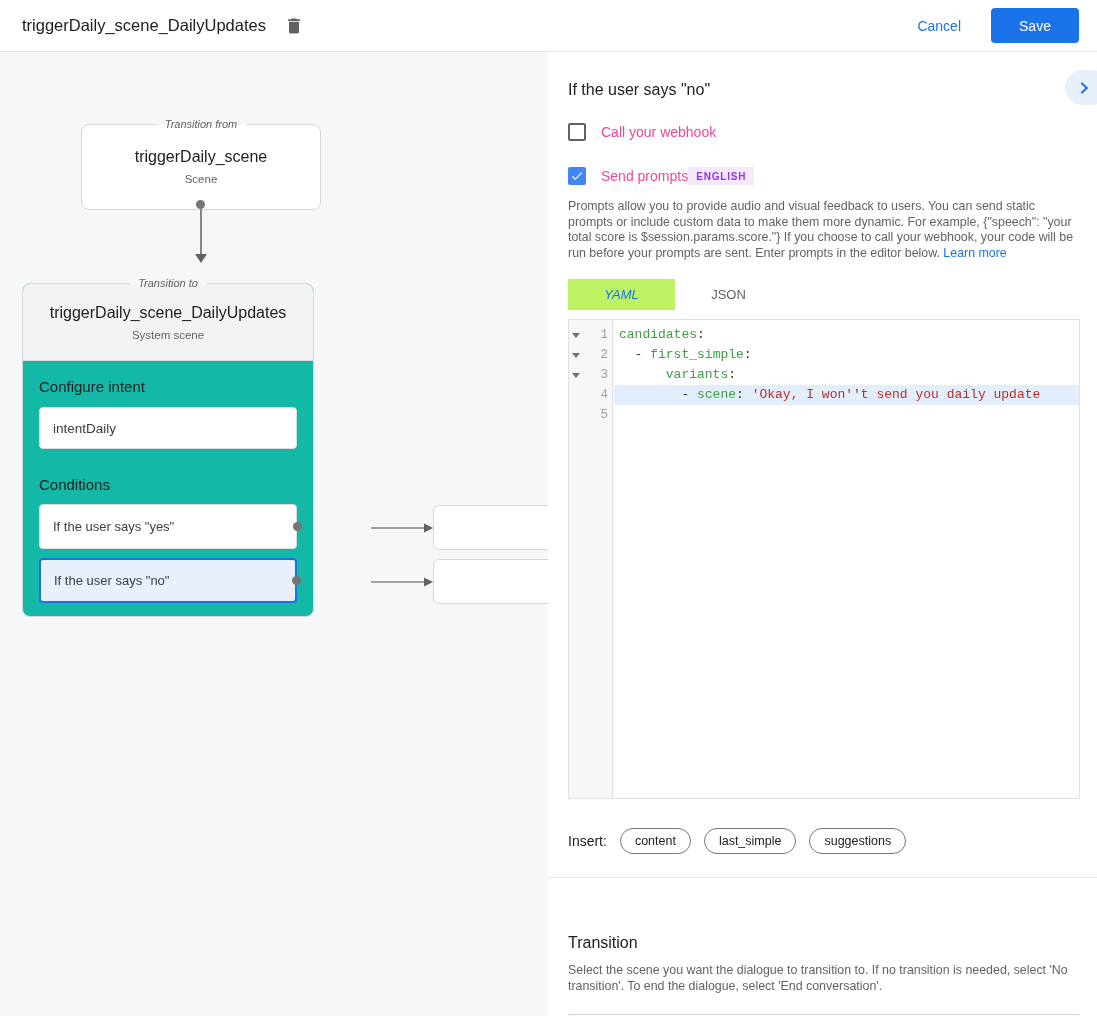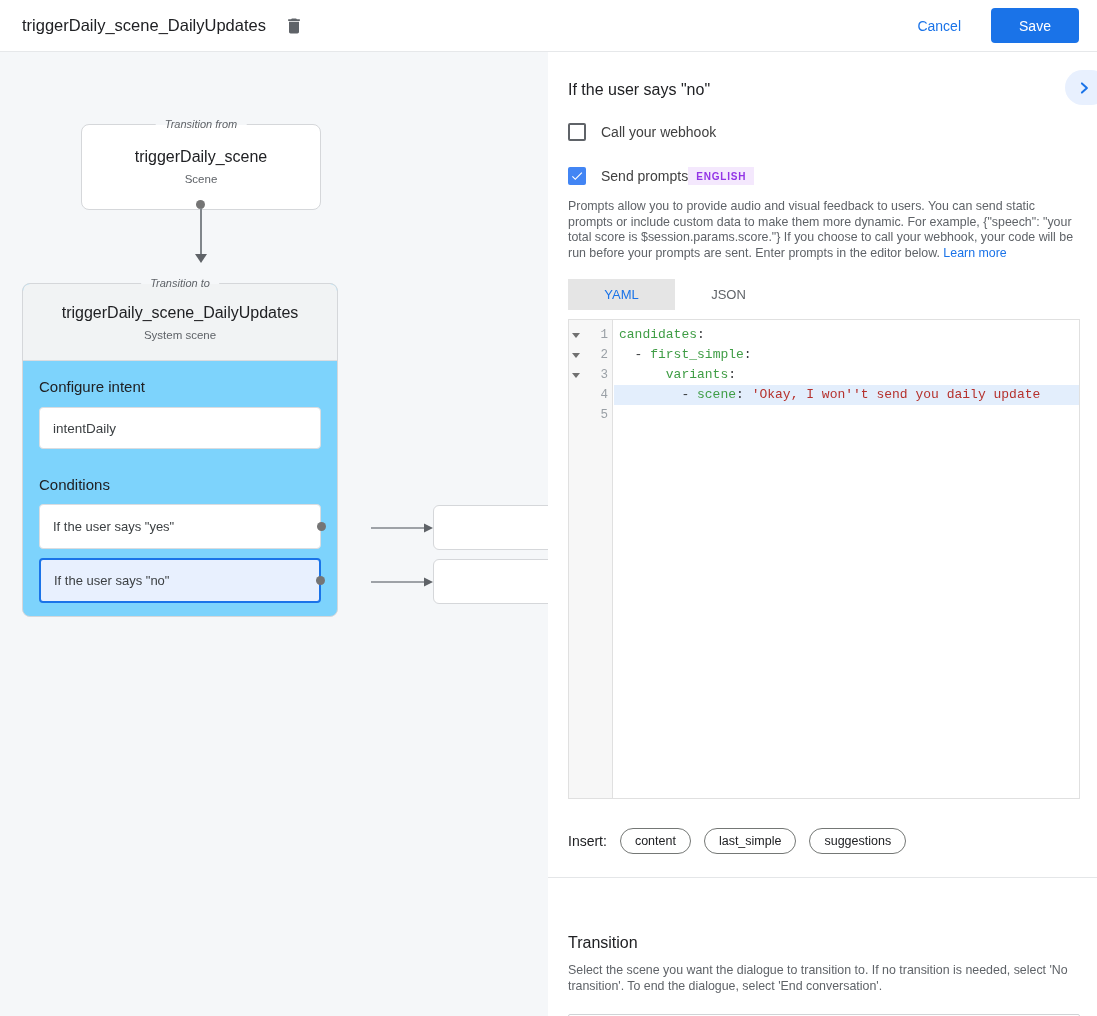--- a/index.html
+++ b/index.html
@@ -70,22 +70,22 @@
   }
   .vline { position: absolute; left: 200px; top: 156px; width: 2px; height: 47px; background: #80868b; }
   .arrowhead-down {
     position: absolute; left: 195px; top: 202px;
     width: 0; height: 0;
     border-left: 6px solid transparent; border-right: 6px solid transparent;
     border-top: 9px solid #5f6368;
   }
 
   .scene-card {
-    position: absolute; left: 22px; top: 231px; width: 316px; height: 334px;
-    background: #7dd3fc; border: 1px solid #d5d7da; border-radius: 8px;
+    position: absolute; left: 22px; top: 231px; width: 292px; height: 334px;
+    background: #14b8a6; border: 1px solid #d5d7da; border-radius: 8px;
   }
   .scene-card .node-legend { background: linear-gradient(to bottom, #f5f7f9 54%, #f1f3f4 54%); }
   .card-header {
     background: #f1f3f4; border-bottom: 1px solid #dadce0;
     border-radius: 7px 7px 0 0; height: 77px; text-align: center;
     padding-top: 20px;
   }
   .card-header .node-title { margin-top: 0; }
   .card-body { padding: 17px 16px 0 16px; }
   .section-label { font-size: 15px; color: #202124; }
@@ -132,38 +132,38 @@
   .check-row { display: flex; align-items: center; margin-top: 24px; }
   .check-row.second { margin-top: 26px; }
   .checkbox {
     width: 18px; height: 18px; border: 2px solid #5f6368; border-radius: 2px;
     background: #fff; cursor: pointer; flex-shrink: 0;
   }
   .checkbox.checked {
     border: none; background: #4285f4;
     display: flex; align-items: center; justify-content: center;
   }
-  .check-label { font-size: 14px; font-weight: 500; color: #404040; margin-left: 15px; }
+  .check-label { font-size: 14px; font-weight: 500; color: #ec4899; margin-left: 15px; }
   .lang-badge {
     background: #f4e8fd; color: #9334e6;
     font-size: 10px; font-weight: 700; letter-spacing: 0.8px;
     padding: 4px 8px 3px 8px; border-radius: 0;
   }
   .panel-desc {
     margin-top: 14px; font-size: 12.4px; line-height: 15.6px; color: #5f6368;
     max-width: 512px;
   }
   .learn-more { color: #1a73e8; cursor: pointer; text-decoration: none; }
 
   .tabs { display: flex; margin-top: 18px; }
   .tab {
     width: 107px; height: 31px; display: flex; align-items: center; justify-content: center;
     font-size: 13px; font-weight: 500; color: #5f6368; cursor: pointer;
   }
-  .tab.active { background: #e5e5e5; color: #1a73e8; }
+  .tab.active { background: #bef264; color: #1a73e8; font-style: italic; }
 
   .editor {
     margin-top: 9px; height: 480px; width: 512px;
     border: 1px solid #e0e0e0; background: #fff;
     position: relative;
     font-family: "Liberation Mono", monospace; font-size: 13px;
   }
   .gutter-bg {
     position: absolute; left: 0; top: 0; bottom: 0; width: 44px;
     background: #f7f7f7; border-right: 1px solid #e0e0e0;

